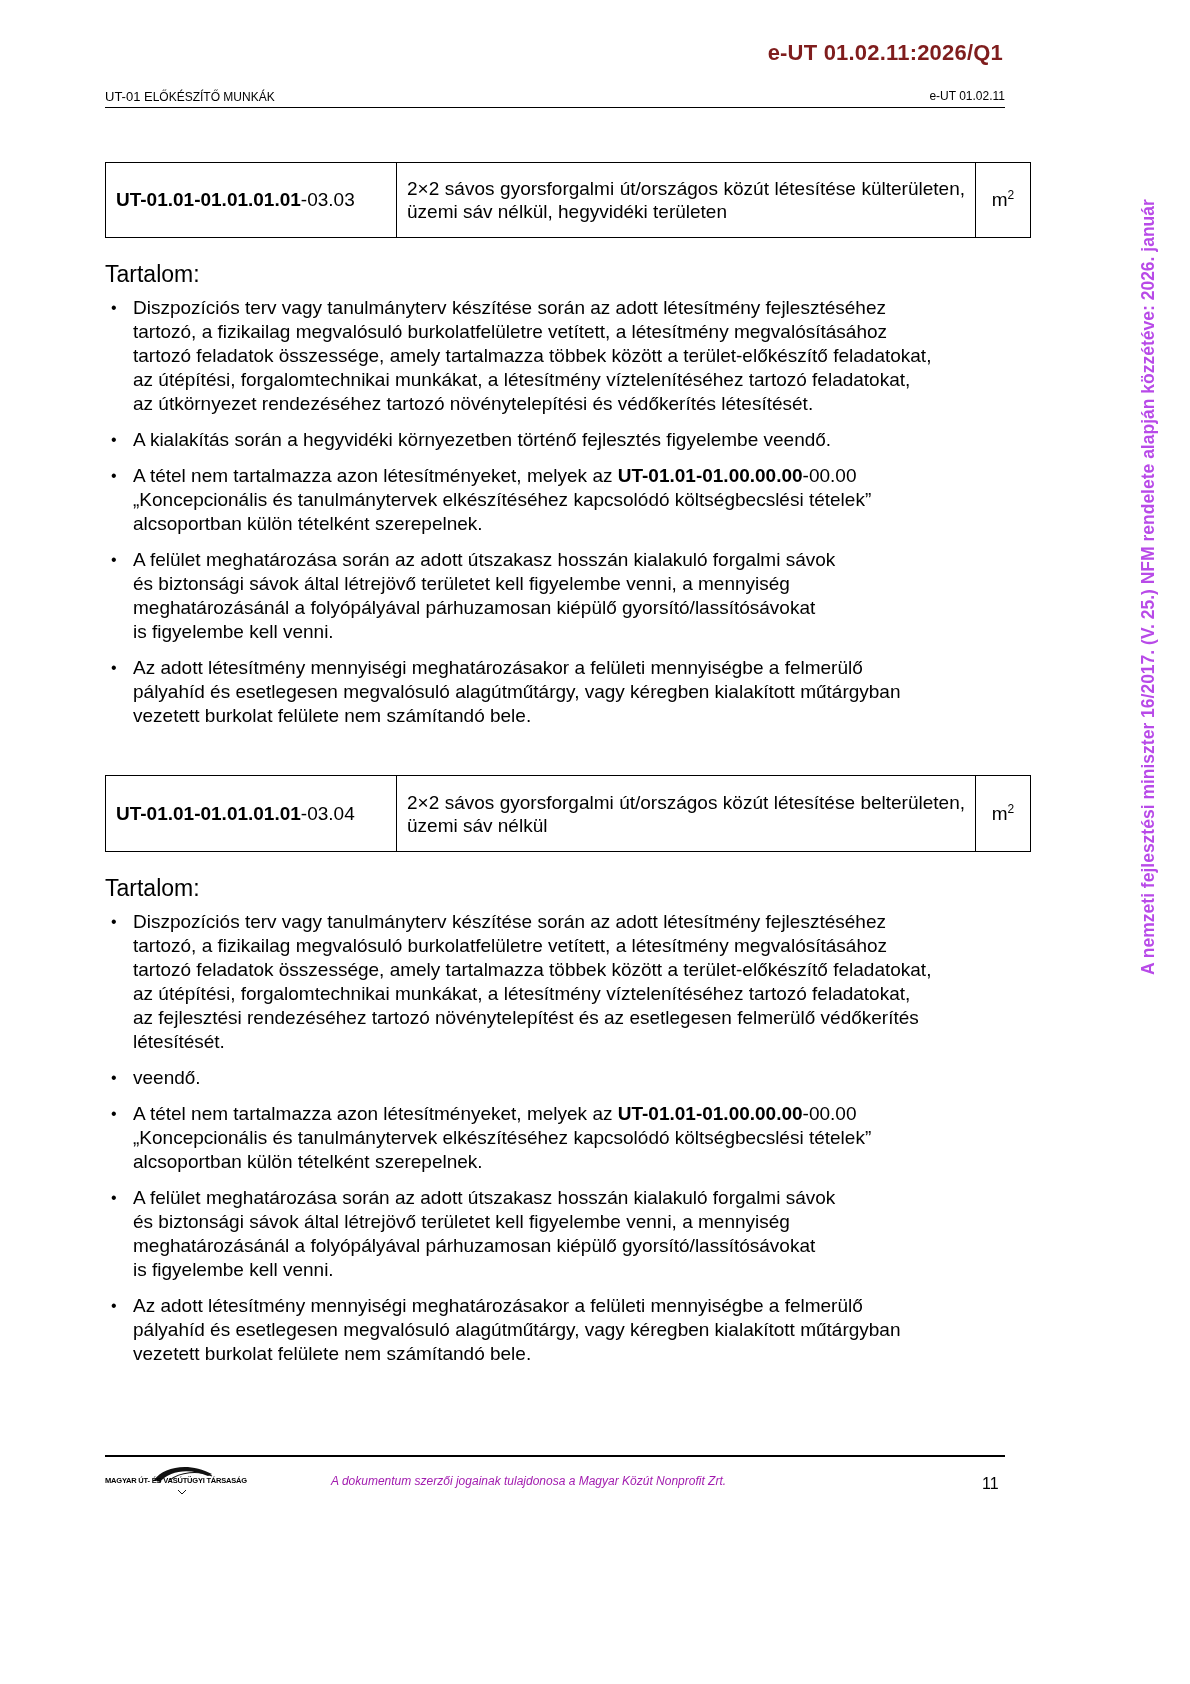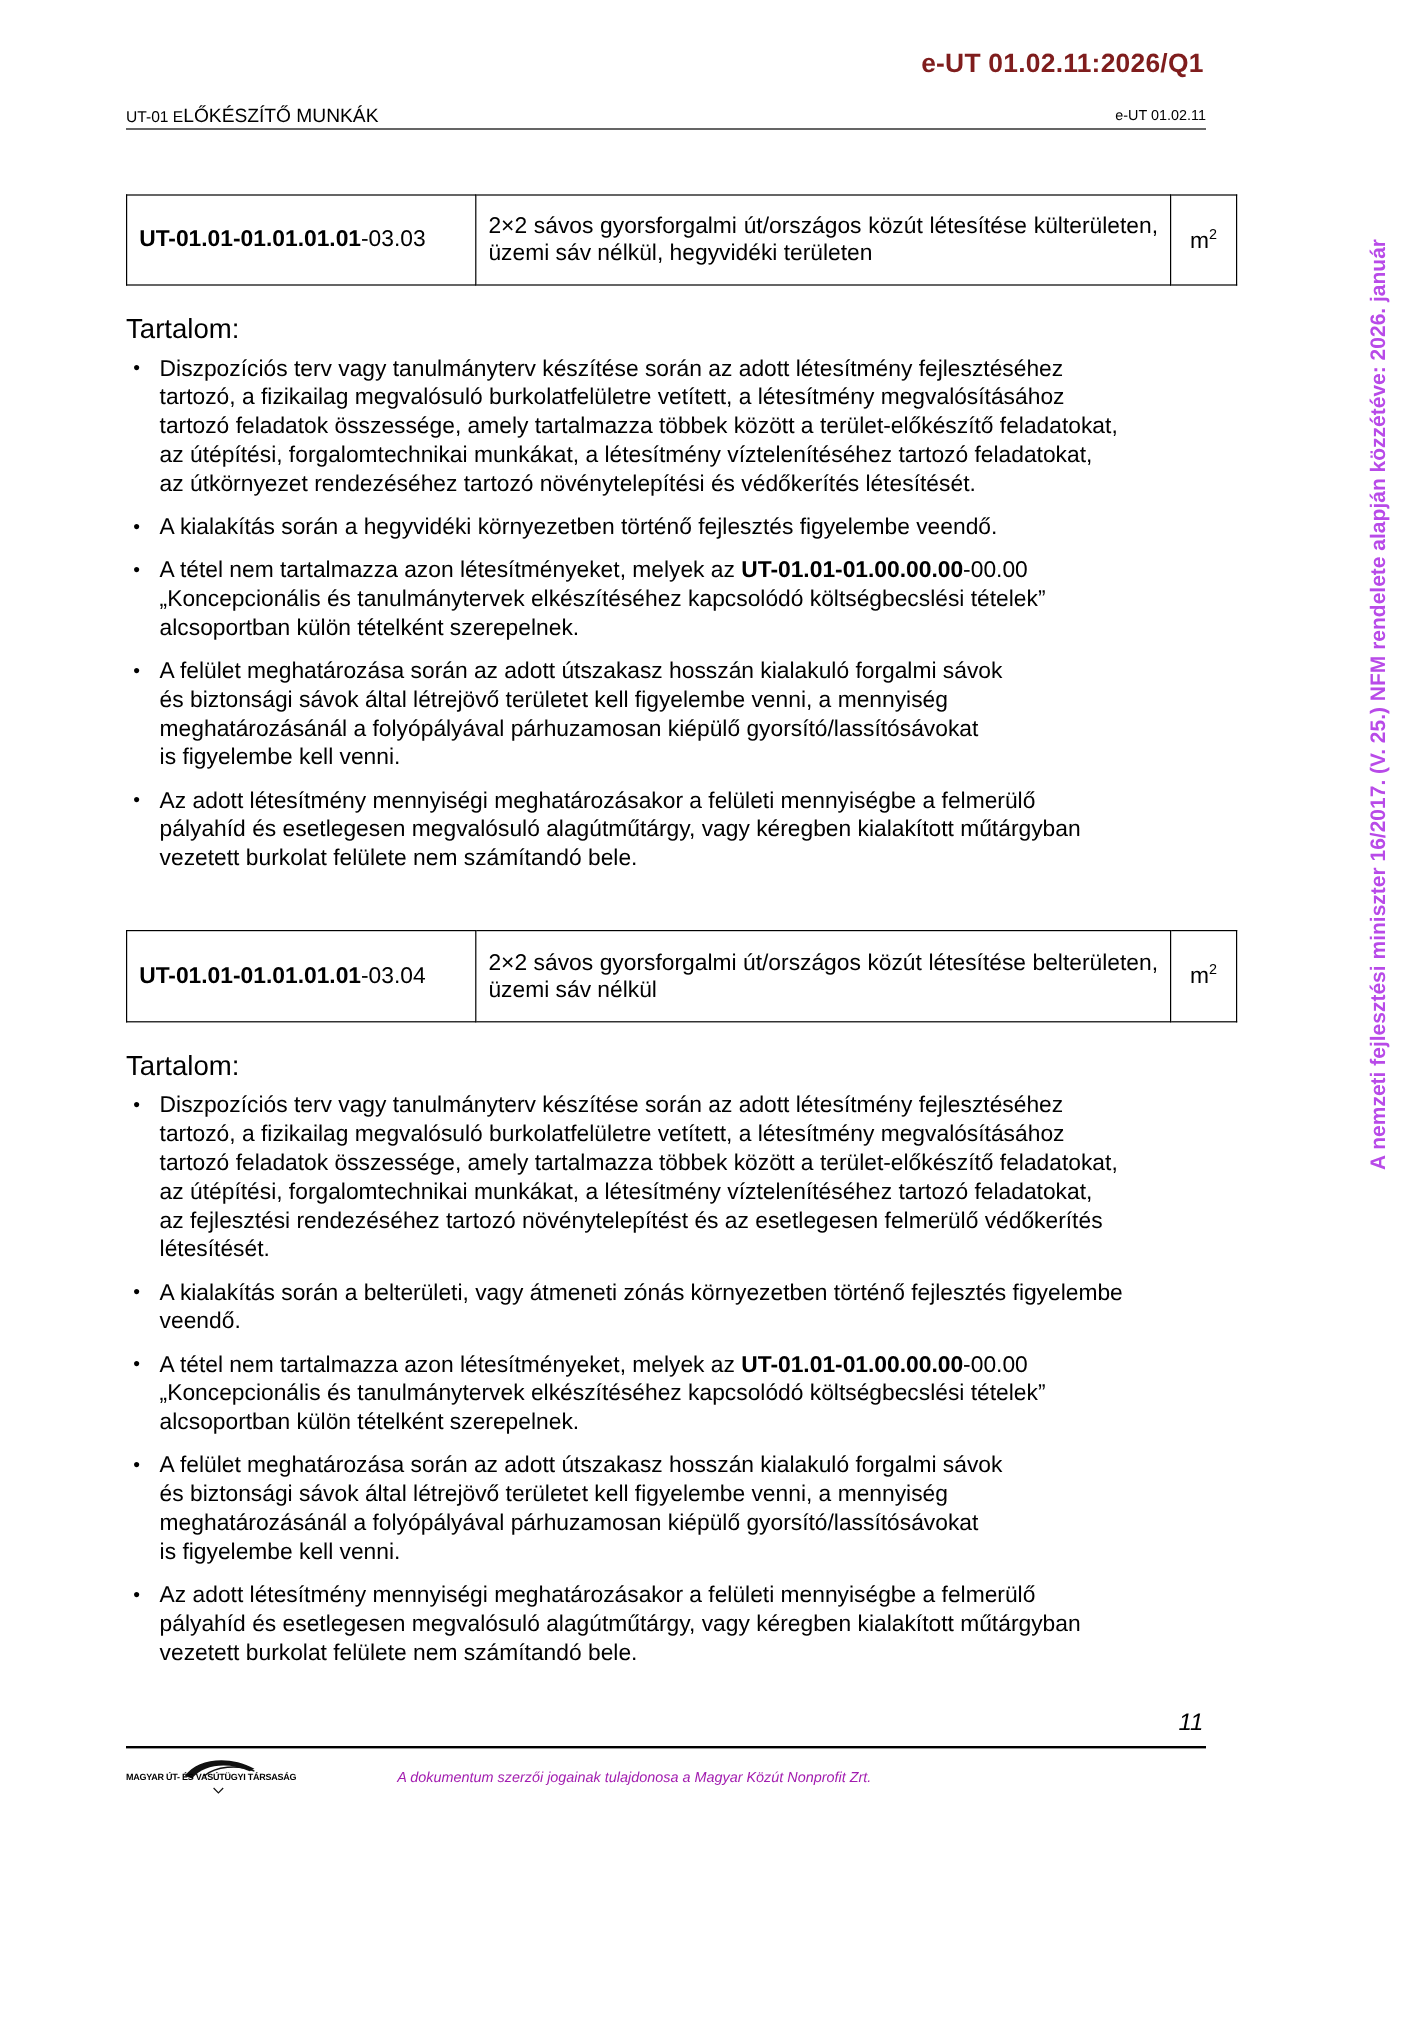--- a/index.html
+++ b/index.html
@@ -4,21 +4,21 @@
 <style>
   html, body { margin: 0; padding: 0; background: #ffffff; }
   body { width: 1190px; height: 1684px; position: relative; overflow: hidden;
          font-family: "Liberation Sans", sans-serif; color: #000; }
   .abs { position: absolute; }
 
   .doc-code { right: 187px; top: 40px; font-size: 22px; font-weight: bold; color: #22c41d; letter-spacing: 0.2px; }
 
   .running-header { left: 105px; top: 89px; width: 900px; height: 18px; border-bottom: 1.5px solid #000; }
   .rh-left { position: absolute; left: 0; top: 0; font-size: 13px; }
-  .rh-left .sc { font-size: 16px; }
+  .rh-left .sc { font-size: 12px; }
   .rh-right { position: absolute; right: 0; top: 0; font-size: 12px; }
 
   table.item { position: absolute; left: 105px; width: 926px; border-collapse: collapse; font-size: 19px; }
   table.item td { border: 1.5px solid #000; vertical-align: middle; }
   table.item td.code { width: 270px; padding: 0 10px; white-space: nowrap; }
   table.item td.code b { font-weight: bold; }
   table.item td.desc { padding: 6px 10px 6px 10px; text-align: justify; line-height: 23px; }
   table.item td.unit { width: 38px; text-align: center; padding: 0 8px; }
   table.item td.unit sup { font-size: 12px; }
   .t1 { top: 162px; height: 76px; }
@@ -36,21 +36,21 @@
   .b2 { top: 910px; }
 
   .vertical-note { left: 1138px; top: 975px; transform-origin: 0 0; transform: rotate(-90deg);
                    white-space: nowrap; font-size: 17.5px; font-weight: bold; color: #b84ae8; }
 
   .footer-line { left: 105px; top: 1455px; width: 900px; border-top: 2px solid #000; }
   .logo { left: 105px; top: 1462px; width: 140px; height: 36px; }
   .logo-arc { position: absolute; left: 45px; top: 2px; }
   .logo-text { position: absolute; left: 0; top: 14px; font-size: 7.5px; font-weight: bold; letter-spacing: -0.2px; white-space: nowrap; }
   .copyright { left: 331px; top: 1474px; font-size: 12px; font-style: italic; color: #22c41d; }
-  .page-num { left: 982px; top: 1425px; font-size: 20px; font-style: italic; }
+  .page-num { left: 982px; top: 1475px; font-size: 16px; }
 </style>
 </head>
 <body>
 
 <div class="abs doc-code" style="color: #7f1d1d;">e-UT 01.02.11:2026/Q1</div>
 
 <div class="abs running-header">
   <span class="rh-left"><span>UT-01 E</span><span class="sc">LŐKÉSZÍTŐ MUNKÁK</span></span>
   <span class="rh-right">e-UT 01.02.11</span>
 </div>
@@ -116,21 +116,20 @@
       <span class="dot">•</span>
       <span class="ln">Diszpozíciós terv vagy tanulmányterv készítése során az adott létesítmény fejlesztéséhez</span>
       <span class="ln">tartozó, a fizikailag megvalósuló burkolatfelületre vetített, a létesítmény megvalósításához</span>
       <span class="ln">tartozó feladatok összessége, amely tartalmazza többek között a terület-előkészítő feladatokat,</span>
       <span class="ln">az útépítési, forgalomtechnikai munkákat, a létesítmény víztelenítéséhez tartozó feladatokat,</span>
       <span class="ln">az fejlesztési rendezéséhez tartozó növénytelepítést és az esetlegesen felmerülő védőkerítés</span>
       <span class="ln">létesítését.</span>
     </li>
     <li>
       <span class="dot">•</span>
-      <span class="ln">A kialakítás során a belterületi, vagy átmeneti zónás környezetben történő fejlesztés figyelembe</span>
       <span class="ln">veendő.</span>
     </li>
     <li>
       <span class="dot">•</span>
       <span class="ln"><span>A tétel nem tartalmazza azon létesítményeket, melyek az </span><b>UT-01.01-01.00.00.00</b><span>-00.00</span></span>
       <span class="ln">„Koncepcionális és tanulmánytervek elkészítéséhez kapcsolódó költségbecslési tételek”</span>
       <span class="ln">alcsoportban külön tételként szerepelnek.</span>
     </li>
     <li>
       <span class="dot">•</span>

